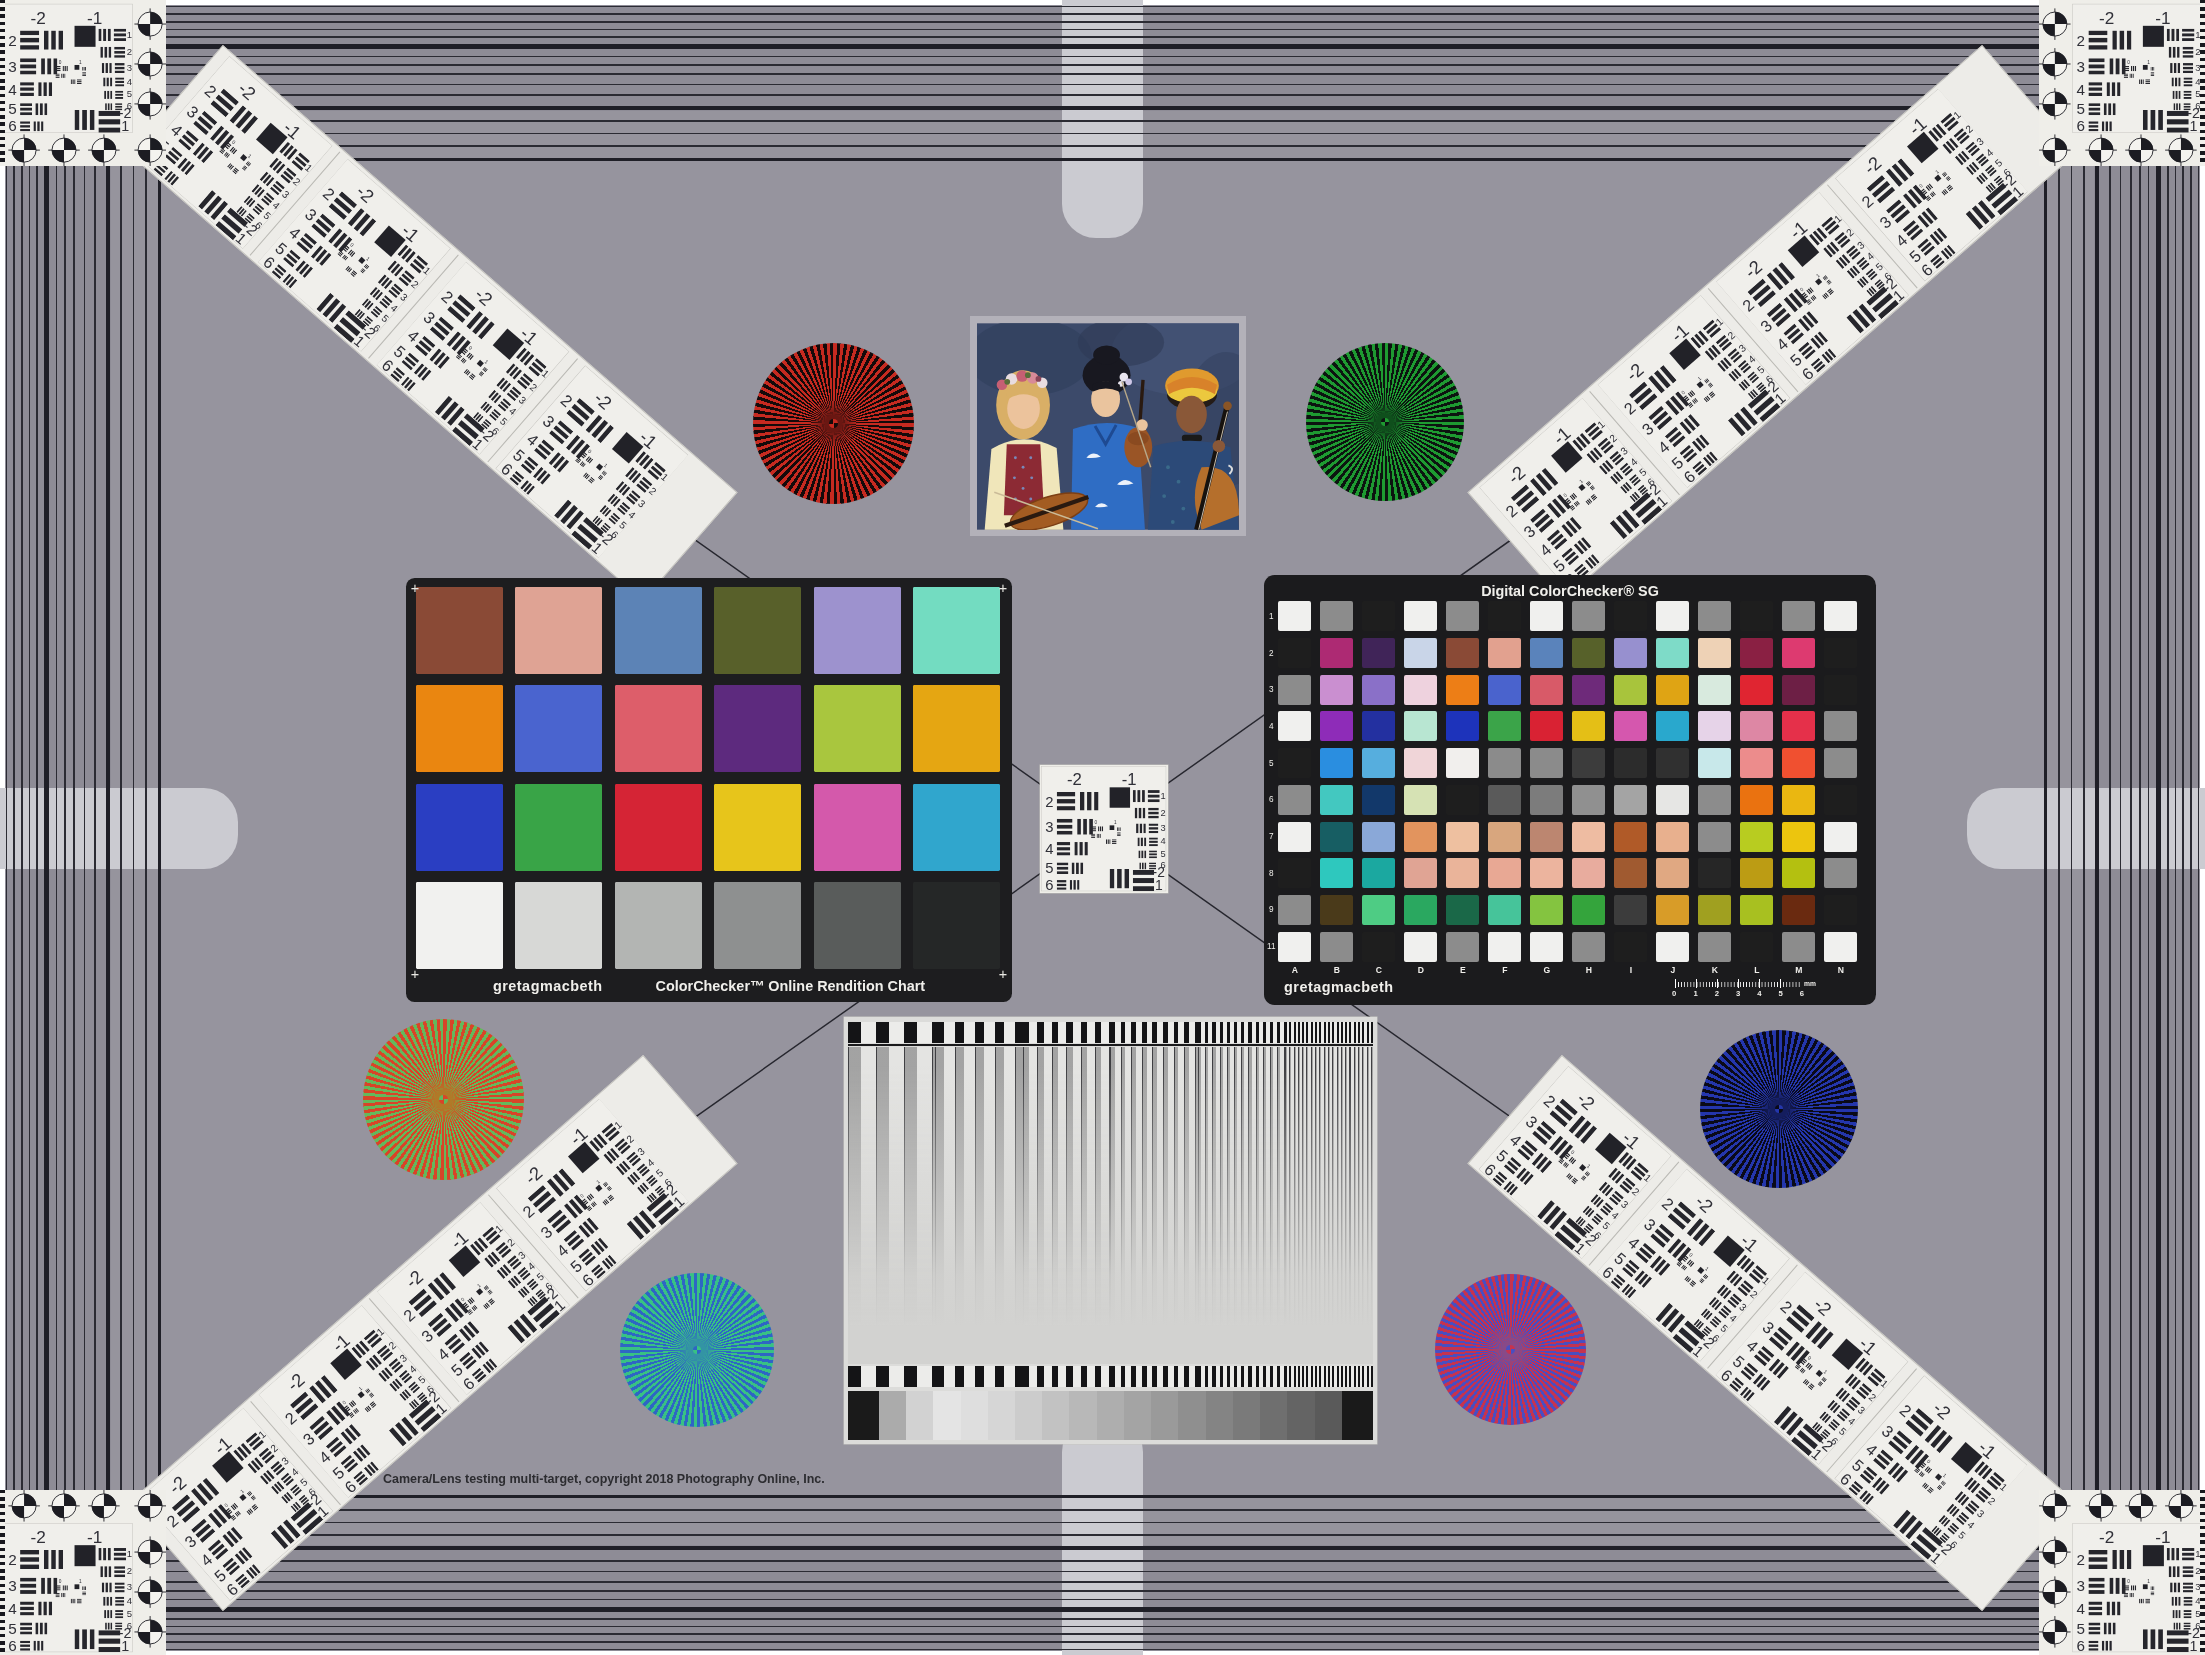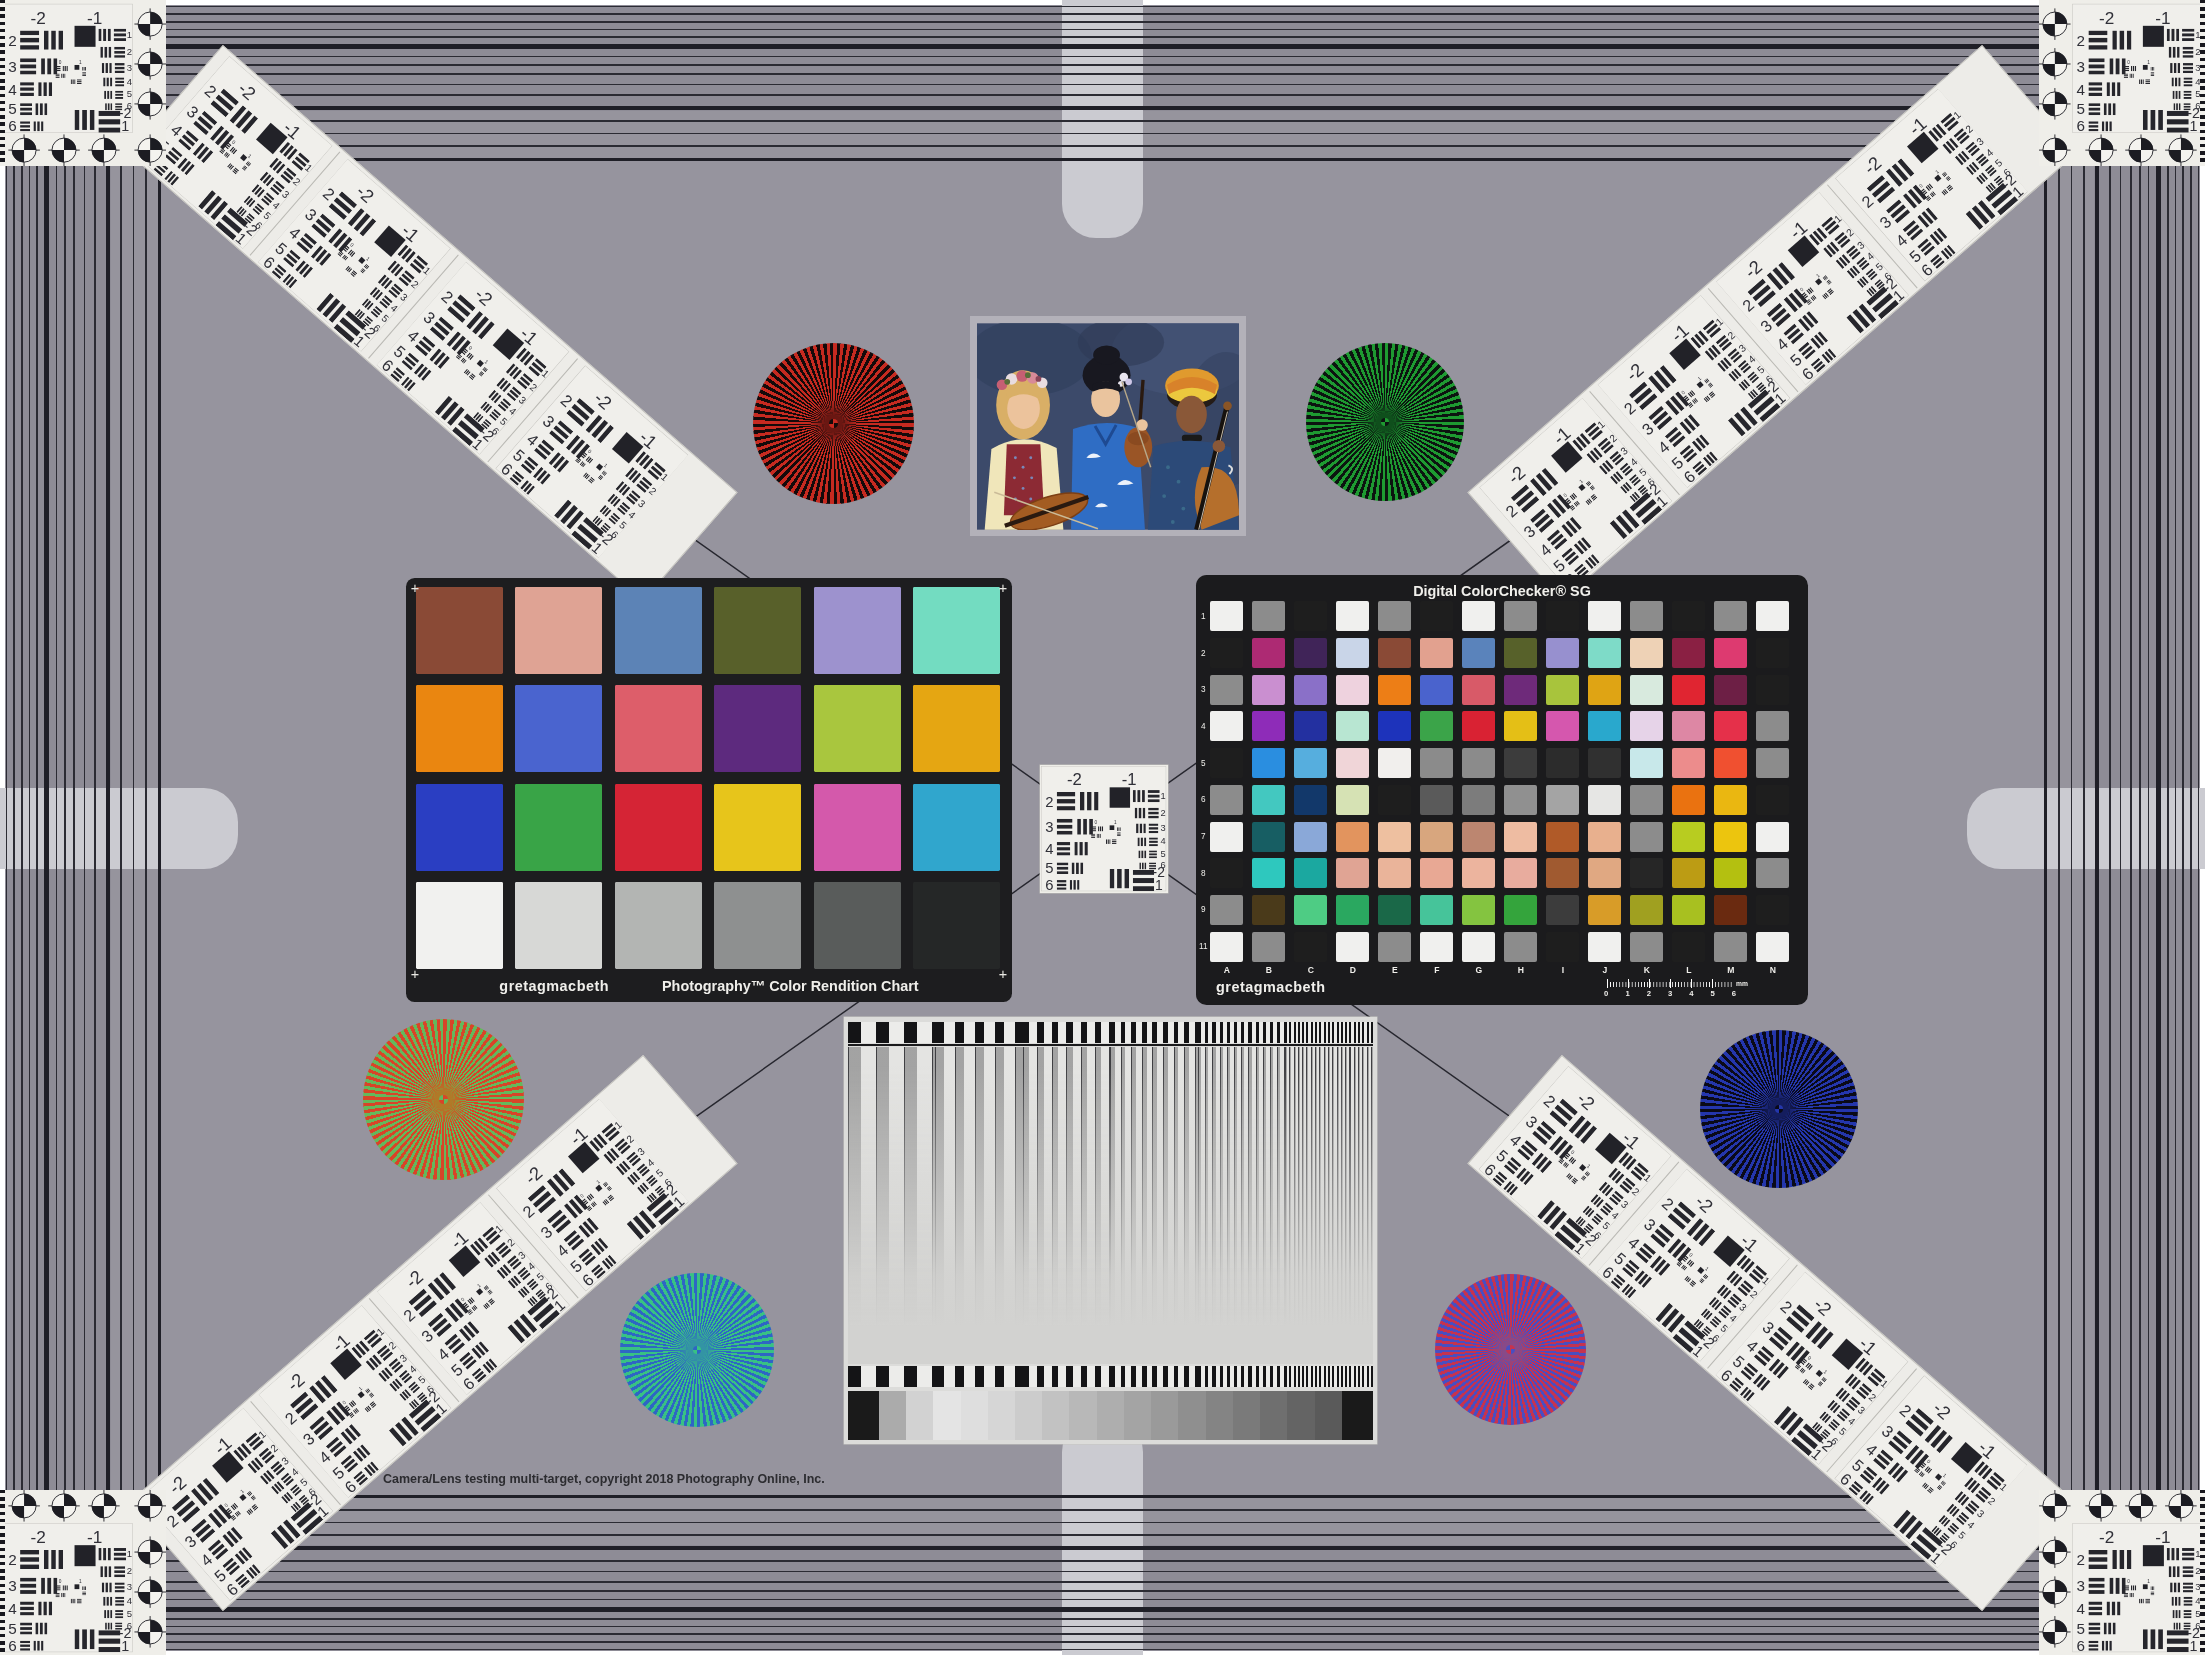--- a/index.html
+++ b/index.html
@@ -64,21 +64,21 @@
     grid-template-columns:repeat(6,87px);grid-auto-rows:87px;gap:11.5px 12.5px;}
   .cc24-grid .cell{border-radius:1.4px;}
   .cc24-caption{position:absolute;left:0;right:0;bottom:7.7px;display:flex;justify-content:center;gap:53px;
     color:#f0efeb;font-size:14.4px;}
   .cc24-brand{font-weight:bold;letter-spacing:0.5px;}
   .cc24-name{font-weight:bold;}
   .cross{position:absolute;color:#e9e8e3;font-size:14.4px;line-height:14.4px;}
   .cr-tl{left:4.8px;top:2.9px;} .cr-tr{right:4.8px;top:2.9px;} .cr-bl{left:4.8px;bottom:21px;} .cr-br{right:4.8px;bottom:21px;}
 
   
-  .sg{position:absolute;left:1196px;top:575px;width:612px;height:430px;background:#1b1b1d;
+  .sg{position:absolute;left:1264px;top:575px;width:612px;height:430px;background:#1b1b1d;
     border-radius:10.6px;z-index:4;color:#f0efeb;}
   .sg-title{position:absolute;top:7.7px;left:0;right:0;text-align:center;font-size:14.4px;font-weight:bold;}
   .sg-grid{position:absolute;left:14.4px;top:26.4px;display:grid;
     grid-template-columns:repeat(14,33px);grid-auto-rows:30px;gap:6.7px 9px;}
   .sg-grid .cell{border-radius:1.9px;}
   .sg-rows{position:absolute;left:1.9px;top:26.4px;display:flex;flex-direction:column;gap:6.7px;}
   .sg-rows span{height:30px;width:10.6px;display:flex;align-items:center;justify-content:center;font-size:8.2px;}
   .sg-cols{position:absolute;left:14.4px;top:390px;display:flex;gap:9px;}
   .sg-cols span{width:33px;text-align:center;font-size:8.6px;font-weight:bold;}
   .sg-brand{position:absolute;left:20px;top:404px;font-size:14.4px;font-weight:bold;letter-spacing:0.5px;}
@@ -449,21 +449,21 @@
         <div class="cell" style="background: rgb(142, 144, 144);"></div>
         <div class="cell" style="background: rgb(89, 92, 91);"></div>
         <div class="cell" style="background: rgb(37, 39, 39);"></div>
       </div>
     <span class="cross cr-tl">+</span>
     <span class="cross cr-tr">+</span>
     <span class="cross cr-bl">+</span>
     <span class="cross cr-br">+</span>
     <div class="cc24-caption">
       <span class="cc24-brand">gretagmacbeth</span>
-      <span class="cc24-name">Photography™ Color Rendition Chart</span>
+      <span class="cc24-name">ColorChecker™ Online Rendition Chart</span>
     </div>
   </div>
 
   <div class="sg">
     <div class="sg-title">Digital ColorChecker® SG</div>
     <div class="sg-rows">
         <span>1</span>
         <span>2</span>
         <span>3</span>
         <span>4</span>

